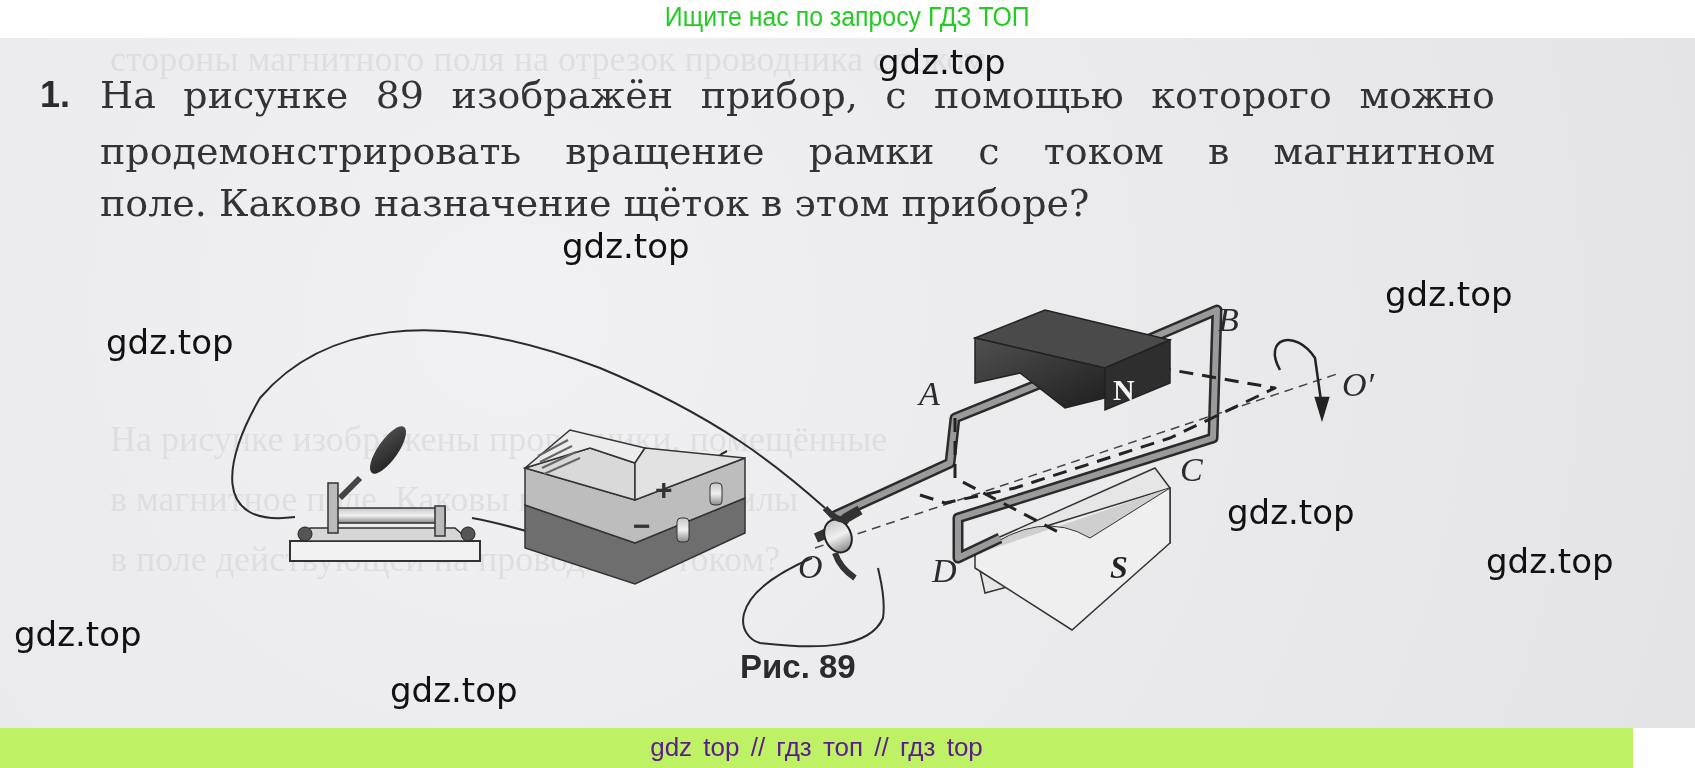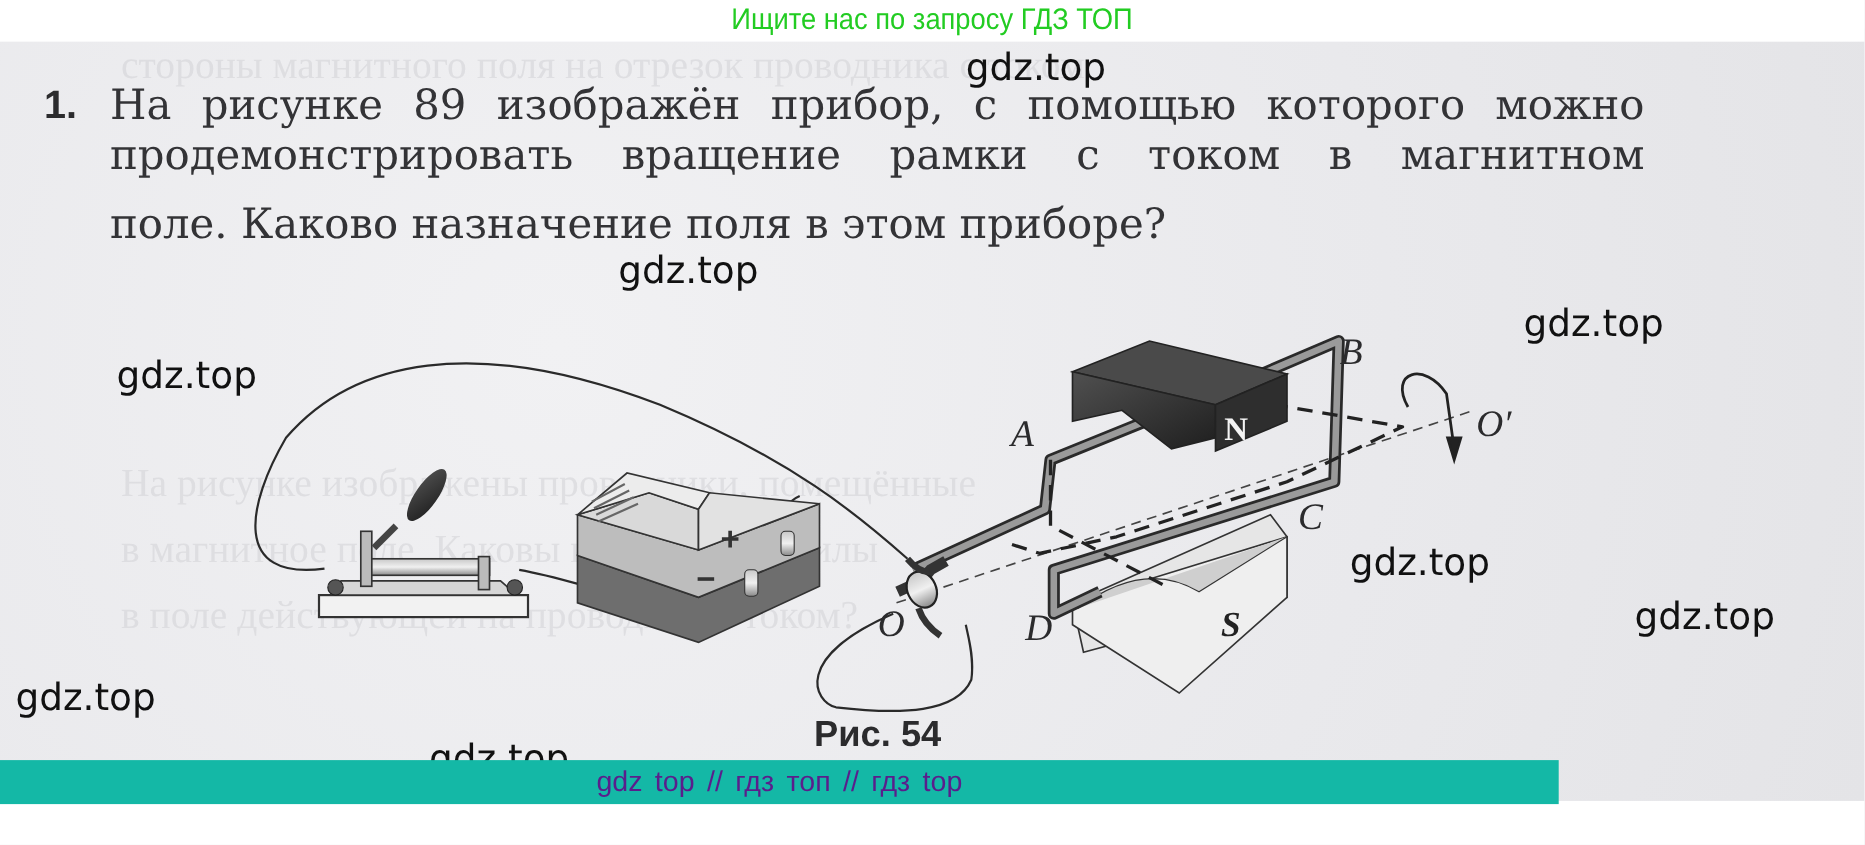--- a/index.html
+++ b/index.html
@@ -36,22 +36,22 @@
   .figure { position: absolute; left: 0; top: 0; width: 1695px; height: 690px; }
   .caption {
     position: absolute; left: 740px; top: 610px; font-size: 33px; font-weight: bold;
     color: #2b2b2d; font-family: "Liberation Sans", sans-serif;
   }
   .wm {
     position: absolute; font-family: "DejaVu Sans", sans-serif; font-size: 34px;
     color: #111; white-space: nowrap;
   }
   .bottom-banner {
-    position: absolute; left: 0; top: 691px; width: 1417px; height: 40px;
-    background: #14b8a6; text-align: center;
+    position: absolute; left: 0; top: 728px; width: 1633px; height: 40px;
+    background: #bef264; text-align: center;
   }
   .bottom-banner span {
     display: inline-block; margin-top: 4px; font-size: 26px; color: #5a1e8c;
     font-family: "Liberation Sans", sans-serif; word-spacing: 4px;
   }
   .lbl { font-family: "Liberation Serif", serif; font-style: italic; font-size: 34px; fill: #2b2b2d; }
 </style>
 </head>
 <body>
 
@@ -62,22 +62,22 @@
 <div class="page">
 
   <div class="ghost" style="left:110px;top:0px;">стороны магнитного поля на отрезок проводника с током</div>
   <div class="ghost" style="left:110px;top:380px;">На рисунке изображены проводники, помещённые</div>
   <div class="ghost" style="left:110px;top:440px;">в магнитное поле. Каковы направления силы</div>
   <div class="ghost" style="left:110px;top:500px;">в поле действующей на проводник с током?</div>
 
   <div class="question">
     <span class="q-num">1.</span>
     <div class="q-line justify" style="top:0;">На рисунке 89 изображён прибор, с помощью которого можно</div>
-    <div class="q-line justify" style="top:46px;">продемонстрировать вращение рамки с током в магнитном</div>
-    <div class="q-line" style="top:108px;">поле. Каково назначение поля в этом приборе?</div>
+    <div class="q-line justify" style="top:56px;">продемонстрировать вращение рамки с током в магнитном</div>
+    <div class="q-line" style="top:108px;">поле. Каково назначение щёток в этом приборе?</div>
   </div>
 
   <svg class="figure" viewBox="0 0 1695 690">
     <defs>
       <linearGradient id="metal" x1="0" y1="0" x2="0" y2="1">
         <stop offset="0" stop-color="#c8c8c8"></stop>
           <stop offset="0.5" stop-color="#f0f0f0"></stop>
           <stop offset="1" stop-color="#8a8a8a"></stop>
       </linearGradient>
       <linearGradient id="dark" x1="0" y1="0" x2="1" y2="1">
@@ -158,21 +158,21 @@
     </g>
 
     <text class="lbl" x="1218" y="293">B</text>
     <text class="lbl" x="1342" y="358">O′</text>
     <text class="lbl" x="919" y="367">A</text>
     <text class="lbl" x="1180" y="443">C</text>
     <text class="lbl" x="932" y="544">D</text>
     <text class="lbl" x="798" y="540">O</text>
   </svg>
 
-  <div class="caption">Рис. 54</div>
+  <div class="caption">Рис. 89</div>
 
   <span class="wm" style="left:878px;top:4px;">gdz.top</span>
   <span class="wm" style="left:562px;top:188px;">gdz.top</span>
   <span class="wm" style="left:106px;top:284px;">gdz.top</span>
   <span class="wm" style="left:1385px;top:236px;">gdz.top</span>
   <span class="wm" style="left:1227px;top:454px;">gdz.top</span>
   <span class="wm" style="left:1486px;top:503px;">gdz.top</span>
   <span class="wm" style="left:14px;top:576px;">gdz.top</span>
   <span class="wm" style="left:390px;top:632px;">gdz.top</span>
 </div>

